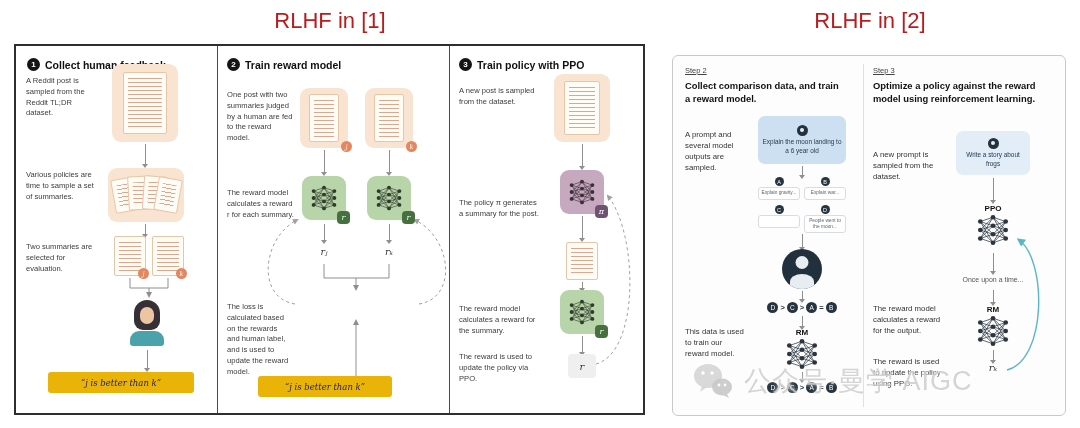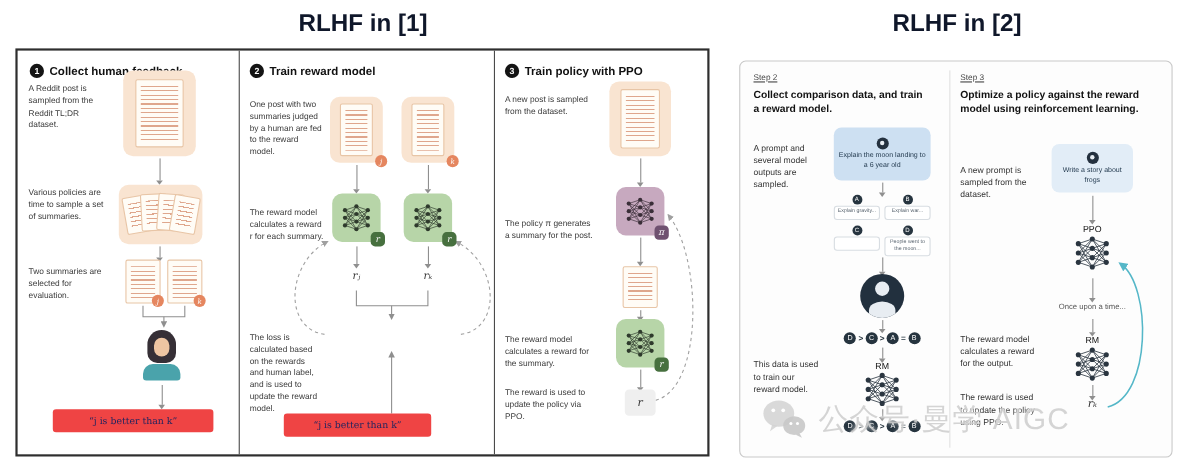--- a/index.html
+++ b/index.html
@@ -1,20 +1,20 @@
 <!DOCTYPE html>
 <html><head>
 <meta charset="utf-8">
 <style>
   * { margin:0; padding:0; box-sizing:border-box; }
   html,body { background:#fff; }
   body { font-family:"Liberation Sans","DejaVu Sans",sans-serif; }
   .canvas { position:relative; width:1080px; height:428px; background:#fff; overflow:hidden; }
   .abs { position:absolute; }
-  .title { font-size:22px; font-weight:bold; color:#0f172a; text-align:center; }
+  .title { font-size:22px; font-weight:normal; color:#b91c1c; text-align:center; }
   #panel1 { position:absolute; left:14px; top:44px; width:631px; height:371px; border:2px solid #2e2e2e; background:#fff; }
   #panel2 { position:absolute; left:672px; top:55px; width:394px; height:361px; border:1px solid #c9c9c9; border-radius:6px; background:#fdfdfd; }
   .vline1 { position:absolute; top:0; bottom:0; width:1px; background:#4a4a4a; }
   .vline2 { position:absolute; top:8px; bottom:8px; width:1px; background:#e0e0e0; }
   .colhead { display:flex; align-items:center; gap:5px; font-weight:bold; font-size:10.5px; color:#111; }
   .numc { width:13px; height:13px; border-radius:50%; background:#141414; color:#fff; font-size:8px; display:flex; align-items:center; justify-content:center; font-weight:bold; flex:0 0 13px; }
   .desc { font-size:7.6px; color:#3c3c3c; line-height:1.42; }
   .tile { position:absolute; background:#f9e4d1; border-radius:9px; }
   .paper { position:absolute; background:#fffcf6; border:1px solid #e8c5a6; border-radius:2px; }
   .paper::after { content:""; position:absolute; left:4px; right:4px; top:5px; bottom:4px;
@@ -22,22 +22,22 @@
   .badge { position:absolute; z-index:3; border-radius:50%; background:#e5865f; color:#fff;
      font-size:6.5px; font-style:italic; font-family:"DejaVu Serif",serif;
      display:flex; align-items:center; justify-content:center; width:11px; height:11px; }
   .nn-tile { position:absolute; border-radius:9px; display:flex; align-items:center; justify-content:center; }
   .nn-tile.green { background:#b7d5a8; color:#2e3a2c; }
   .nn-tile.mauve { background:#c7a9bf; color:#3a2e38; }
   .nn-badge { position:absolute; right:-4px; bottom:-4px; width:13px; height:13px; border-radius:4px; color:#fff;
      font-size:8px; font-style:italic; font-family:"DejaVu Serif",serif; display:flex; align-items:center; justify-content:center; }
   .green .nn-badge { background:#47703f; }
   .mauve .nn-badge { background:#6f5170; }
-  .verdict { position:absolute; background:#ef4444; border-radius:3px; display:flex; align-items:center; justify-content:center;
-     font-family:"DejaVu Serif",serif; font-size:8.5px; color:#24245e; }
+  .verdict { position:absolute; background:#eab308; border-radius:3px; display:flex; align-items:center; justify-content:center;
+     font-family:"DejaVu Serif",serif; font-style:italic; font-size:8.5px; color:#24245e; }
   .lossbox { position:absolute; background:#e6e6e6; border-radius:4px; display:flex; align-items:center; justify-content:center;
      font-size:8.2px; color:#2f2f2f; }
   .rlabel { position:absolute; font-family:"DejaVu Serif",serif; font-style:italic; font-size:9.5px; color:#333; text-align:center; }
   .arrow { position:absolute; width:1px; background:#8f8f8f; }
   .arrow::after { content:""; position:absolute; left:-3px; bottom:-4px; border-left:3px solid transparent;
      border-right:3px solid transparent; border-top:4px solid #8f8f8f; }
   .avatar { position:absolute; width:44px; height:46px; }
   .avatar .hair { position:absolute; left:9px; top:0; width:26px; height:30px; border-radius:13px 13px 9px 9px; background:#362f36; }
   .avatar .face { position:absolute; left:15px; top:7px; width:14px; height:17px; border-radius:7px; background:#eec5a2; }
   .avatar .bodyt { position:absolute; left:5px; bottom:0; width:34px; height:15px; border-radius:9px 9px 3px 3px; background:#4aa3ab; }
@@ -53,21 +53,21 @@
   .opt { position:absolute; width:42px; text-align:center; }
   .ocir { width:9px; height:9px; border-radius:50%; background:#26343f; color:#fff; font-size:5.5px;
      margin:0 auto 1px; display:flex; align-items:center; justify-content:center; }
   .obox { background:#fff; border:1px solid #d8dde2; border-radius:3px; font-size:4.8px; color:#5a6570; padding:2px 1px; line-height:1.25; min-height:13px; }
   .labeler { position:absolute; border-radius:50%; background:#22303e; overflow:hidden; }
   .labeler::before { content:""; position:absolute; left:50%; top:18%; transform:translateX(-50%); width:13px; height:13px; border-radius:50%; background:#e8edf2; }
   .labeler::after { content:""; position:absolute; left:50%; top:62%; transform:translateX(-50%); width:24px; height:16px; border-radius:50% 50% 0 0; background:#e8edf2; }
   .ranking { position:absolute; display:flex; align-items:center; gap:2px; justify-content:center; }
   .rk-c { width:11px; height:11px; border-radius:50%; background:#26343f; color:#fff; font-size:6.5px; display:flex; align-items:center; justify-content:center; }
   .rk-op { font-size:7.5px; color:#26343f; font-weight:bold; }
-  .nnlabel { position:absolute; font-weight:normal; font-size:8px; color:#111; text-align:center; }
+  .nnlabel { position:absolute; font-weight:bold; font-size:8px; color:#111; text-align:center; }
   .nn-plain { color:#2a3540; }
   .outtext { position:absolute; font-size:7px; color:#555; text-align:center; }
   .rbox { position:absolute; background:#efefef; border-radius:4px; display:flex; align-items:center; justify-content:center;
      font-family:"DejaVu Serif",serif; font-style:italic; font-size:10px; color:#333; }
   .watermark { position:absolute; display:flex; align-items:center; gap:10px; z-index:50; }
   .wm-text { font-size:27px; color:rgba(205,205,205,0.85); text-shadow:0 0 4px rgba(255,255,255,0.9); letter-spacing:1px; font-weight:500; }
   svg.overlay { position:absolute; left:0; top:0; pointer-events:none; }
 </style>
 </head>
 <body>

